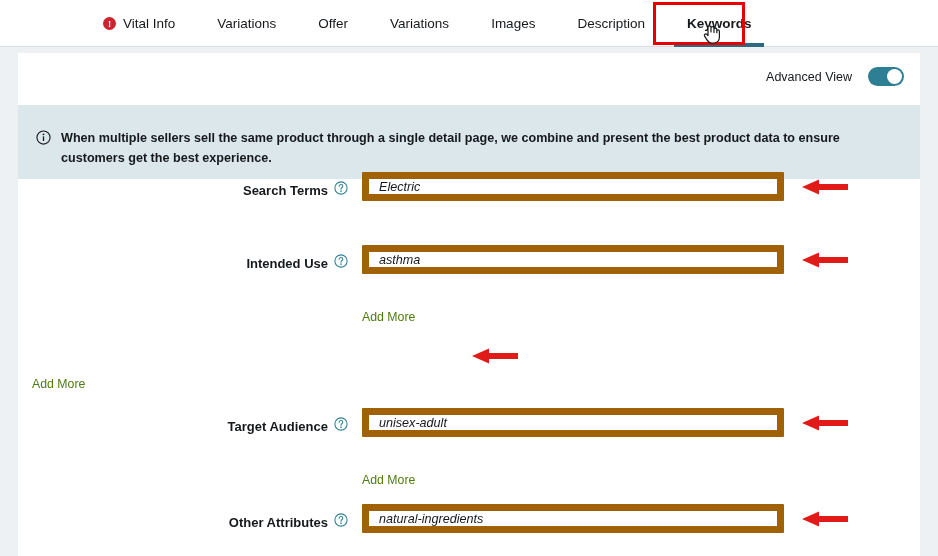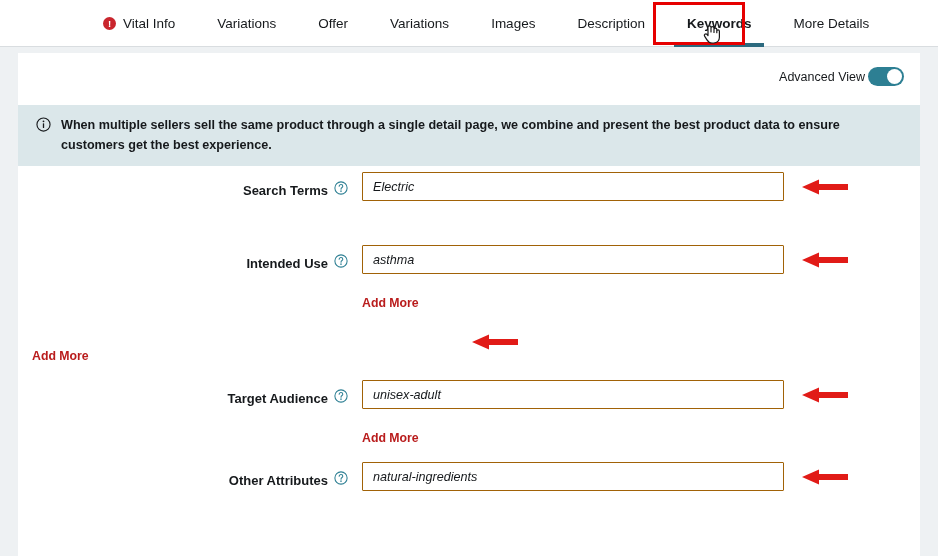--- a/index.html
+++ b/index.html
@@ -117,21 +117,21 @@
     box-sizing: border-box;
   }
 
   
   .adv-row {
     position: absolute;
     right: 16px;
     top: 14px;
     display: flex;
     align-items: center;
-    gap: 3px;
+    gap: 16px;
   }
   .adv-label {
     font-size: 12.5px;
     color: #16191c;
     font-weight: normal;
   }
   .toggle {
     width: 36px;
     height: 19px;
     border-radius: 10px;
@@ -152,21 +152,21 @@
 
   
   .banner {
     position: absolute;
     left: 0;
     top: 52px;
     width: 902px;
     min-height: 53px;
     background: #dbe7ea;
     box-sizing: border-box;
-    padding: 11px 22px 11px 18px;
+    padding: 24px 22px 11px 18px;
     display: flex;
     gap: 10px;
     align-items: flex-start;
   }
   .banner-icon {
     flex: none;
     margin-top: 1px;
   }
   .banner-text {
     font-size: 12.6px;
@@ -209,38 +209,38 @@
     display: inline-block;
     margin-right: 0;
   }
   .field-ctrl {
     margin-left: 14px;
     position: relative;
   }
   .text-input {
     width: 422px;
     height: 29px;
-    border: 1px solid #a16207;
+    border: 7px solid #a16207;
     box-sizing: border-box;
     padding: 0 10px;
     font-family: "Liberation Sans", sans-serif;
     font-size: 12.6px;
     font-style: italic;
     color: #16191c;
     background: #ffffff;
     outline: none;
     border-radius: 1px;
     display: flex;
     align-items: center;
   }
   .add-more {
     font-size: 12.3px;
-    color: #b91c1c;
-    font-weight: bold;
-    margin-top: 4px;
+    color: #4d7c0f;
+    font-weight: normal;
+    margin-top: 18px;
     display: inline-block;
     cursor: pointer;
   }
   .arrow {
     position: absolute;
     left: 440px;
     top: 6px;
     pointer-events: none;
   }
   .spacer-nomore { height: 44px; }
@@ -267,23 +267,20 @@
         <span>Variations</span>
       </div>
       <div class="tab">
         <span>Images</span>
       </div>
       <div class="tab">
         <span>Description</span>
       </div>
       <div class="tab active">
         <span>Keywords</span>
-      </div>
-      <div class="tab">
-        <span>More Details</span>
       </div>
     </div>
   <div class="tab-annotation"></div>
   <div class="hand-cursor">
     <svg width="18" height="20" viewBox="0 0 18 20">
       <path d="M5 8.5 V3.3 a1.5 1.5 0 0 1 3 0 V8 V4.2 a1.5 1.5 0 0 1 3 0 V8.4 V5.6 a1.4 1.4 0 0 1 2.8 0 V8.7 V7.2 a1.3 1.3 0 0 1 2.6 0 v6.1 c0 3.4-2.3 5.7-5.6 5.7 H9 c-2.6 0-4-1.3-5.2-3.4 L1.6 12.2 a1.5 1.5 0 0 1 2.3-1.9 L5 11.6 Z" fill="#ffffff" stroke="#1a1a1a" stroke-width="1.2" stroke-linejoin="round"></path>
     </svg>
   </div>
 </div>
 

